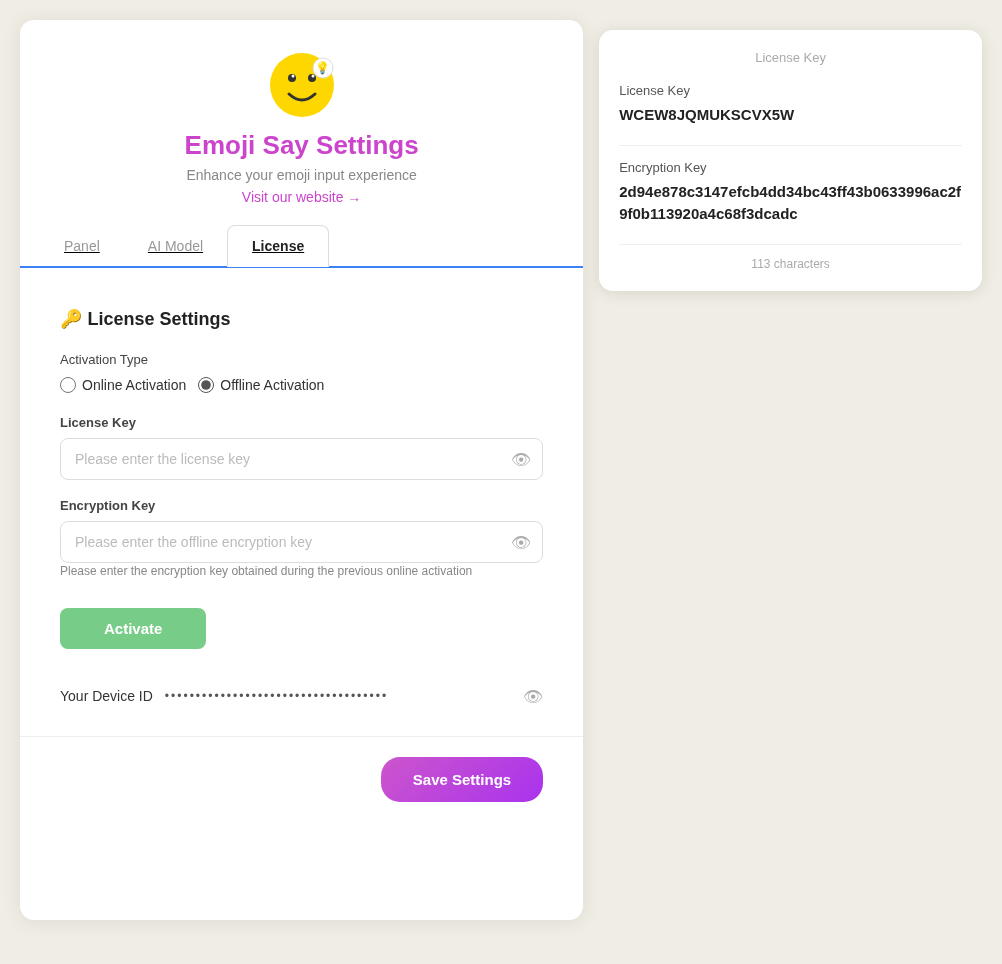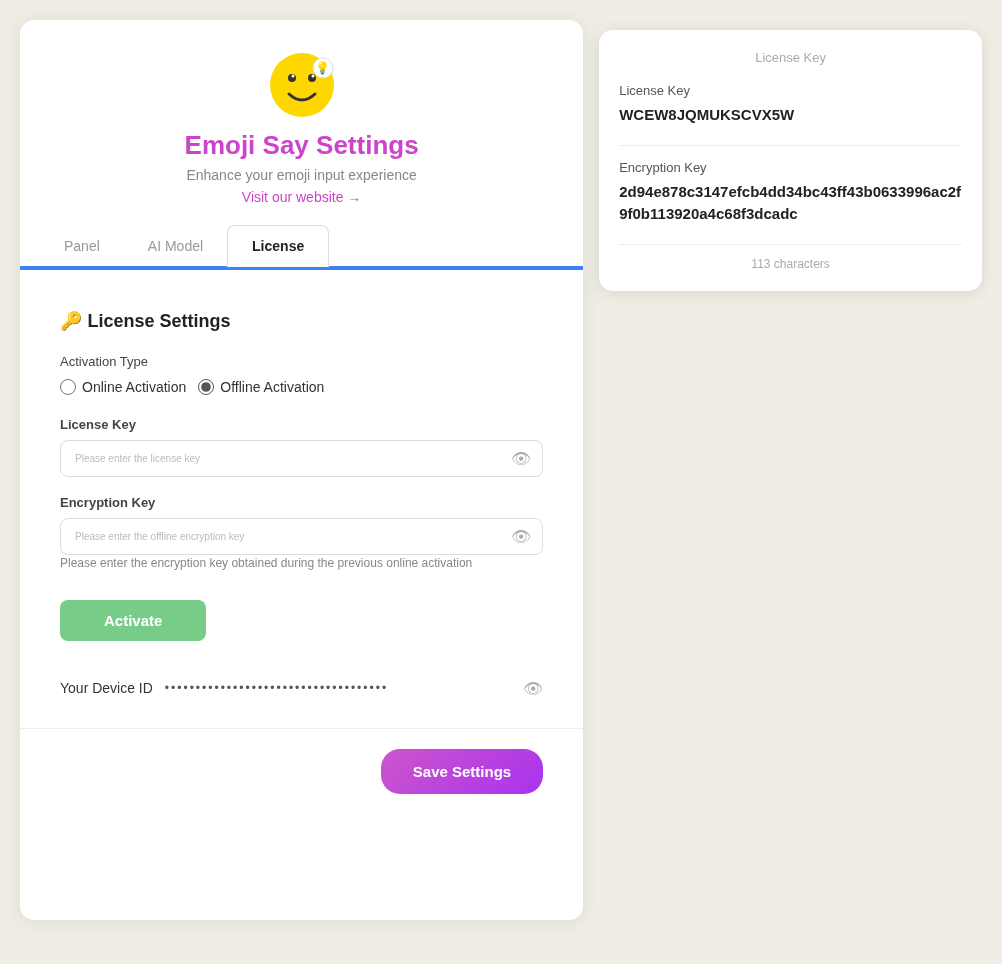--- a/index.html
+++ b/index.html
@@ -57,23 +57,24 @@
       color: #cc44cc;
       text-decoration: none;
       display: flex;
       align-items: center;
       gap: 4px;
     }
 
     
     .tabs {
       display: flex;
-      border-bottom: 4px solid #3b82f6;
+      border-bottom: 2px solid #3b82f6;
       margin: 10px 0;
       padding: 0 20px;
+      text-decoration: underline;
     }
 
     .tab {
       padding: 12px 24px;
       font-size: 14px;
       color: #999;
       cursor: pointer;
       border: none;
       background: none;
       border-radius: 8px 8px 0 0;
@@ -151,21 +152,21 @@
       position: relative;
       display: flex;
       align-items: center;
     }
 
     .text-input {
       width: 100%;
       padding: 12px 40px 12px 14px;
       border: 1px solid #ddd;
       border-radius: 8px;
-      font-size: 10px;
+      font-size: 14px;
       color: #555;
       background: #fff;
       outline: none;
     }
 
     .text-input::placeholder {
       color: #bbb;
     }
 
     .eye-icon {

